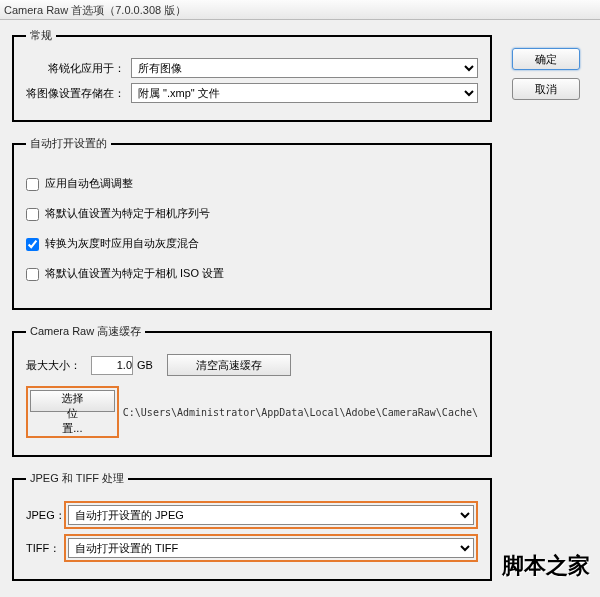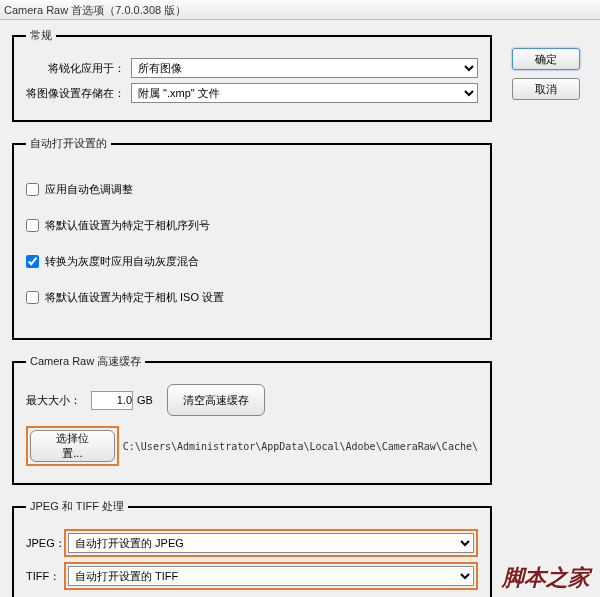--- a/index.html
+++ b/index.html
@@ -9,27 +9,27 @@
 .btn-col{position:absolute;right:18px;top:28px;width:70px}
 .btn{display:block;width:68px;height:22px;margin-bottom:8px;background:linear-gradient(#fdfdfd,#e5e5e5);border:1px solid #8a8a8a;border-radius:3px;cursor:pointer;text-align:center;line-height:20px}
 .btn.def{border:1px solid #4a90d9;box-shadow:0 0 2px #4a90d9}
 fieldset{border:2px solid #000000;margin-bottom:14px;padding:10px 12px 12px;position:relative}
 legend{padding:0 4px;color:#222}
 .main-col{width:480px}
 .row{display:flex;align-items:center;margin:5px 0}
 .lbl{text-align:right;padding-right:6px;white-space:nowrap}
 .sel{height:20px;border:1px solid #888;background:#fff;flex:1;font-size:11px;padding:0 2px}
 .chk{width:13px;height:13px;margin-right:6px}
-.chrow{display:flex;align-items:center;margin:21px 0}
+.chrow{display:flex;align-items:flex-end;margin:15px 0}
 .txt{width:42px;height:19px;border:1px solid #999;text-align:right;margin:0 4px}
-.sbtn{height:32px;padding:0 15px;background:linear-gradient(#fdfdfd,#e5e5e5);border:1px solid #888;border-radius:6px;cursor:pointer}
+.sbtn{height:22px;padding:0 28px;background:linear-gradient(#fdfdfd,#e5e5e5);border:1px solid #888;border-radius:0;cursor:pointer}
 .hl-orange{border:2px solid #e67a2e;padding:2px;display:inline-block}
 .path{margin-left:4px;color:#333;font-family:monospace;font-size:10px}
 .sel-wrap{flex:1}
-.watermark{position:absolute;right:10px;bottom:4px;font-family:KaiTi,serif;font-size:22px;color:#7f1d1d;font-style:italic;font-weight:bold;text-shadow:1px 1px 0 #fff}
+.watermark{position:absolute;right:10px;bottom:16px;font-family:KaiTi,serif;font-size:22px;color:#000000;font-weight:bold;text-shadow:1px 1px 0 #fff}
 .w65{width:105px}
 .w38{width:38px}
 </style>
 </head>
 <body>
 
 <div class="titlebar">
   <span>Camera Raw 首选项（7.0.0.308 版）</span>
 </div>
 

